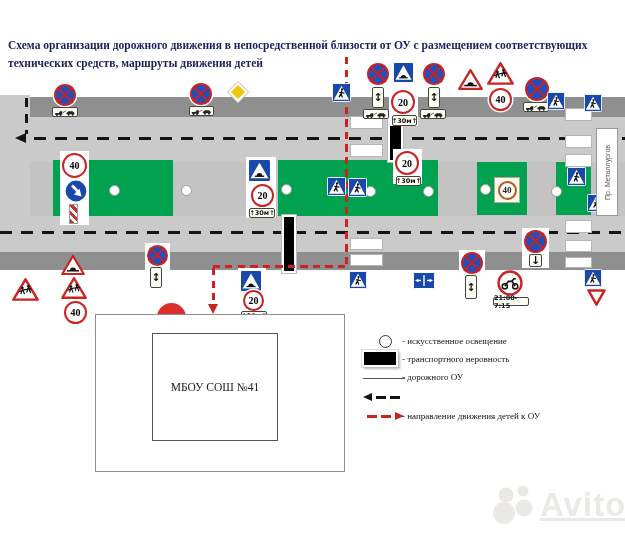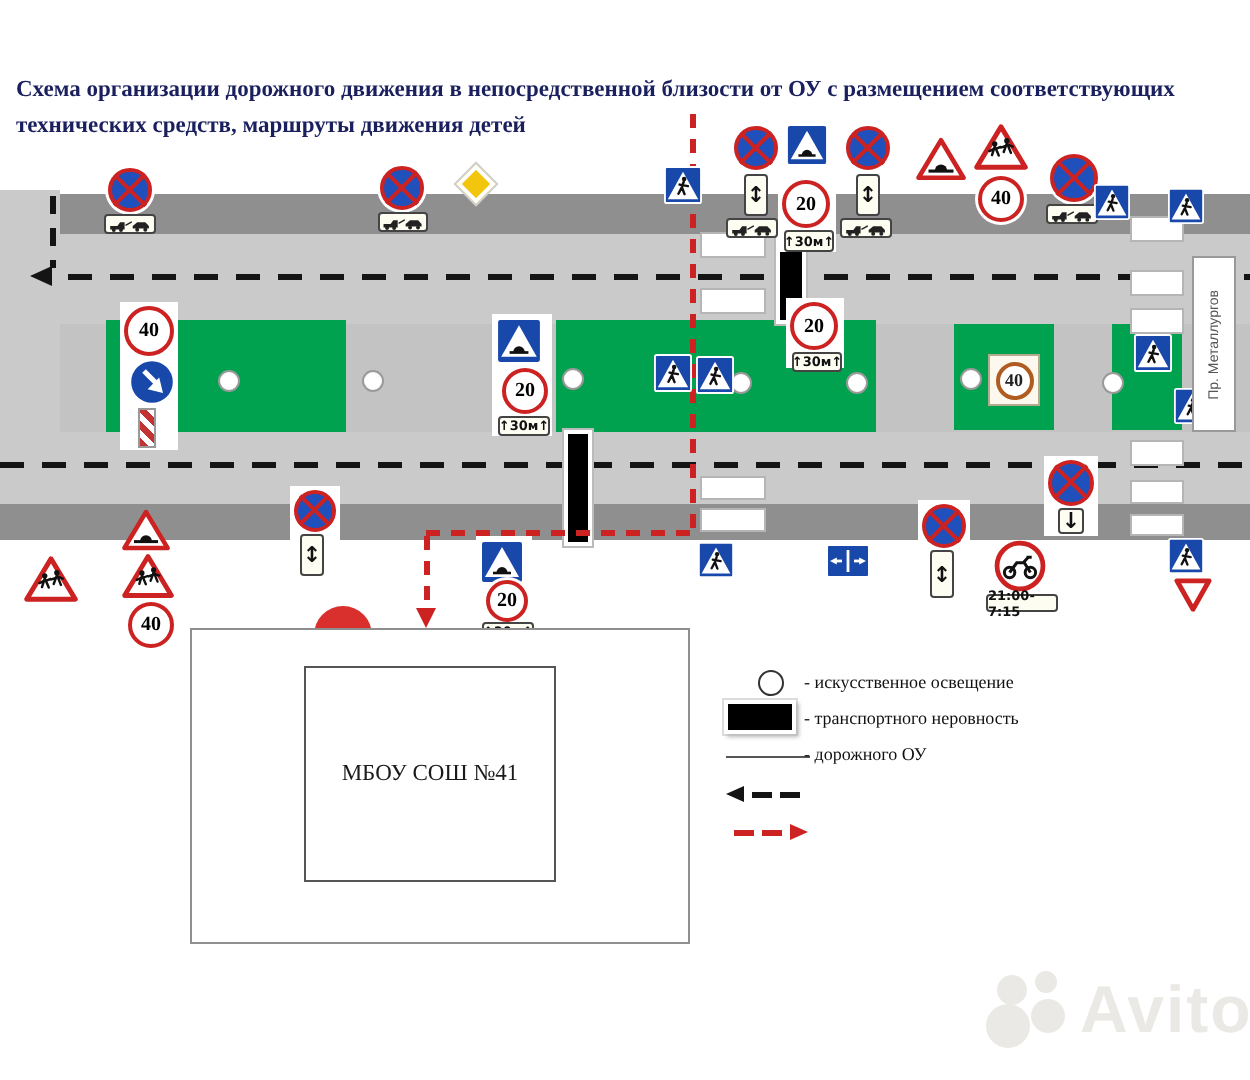--- a/index.html
+++ b/index.html
@@ -56,21 +56,21 @@
   .lsym-rect { position:absolute; width:36px; height:17px; background:#000; border:2px solid #fff;
        box-shadow:1.5px 1.5px 2px #bbb, 0 0 0 1px #ddd; }
   .lsym-line { position:absolute; width:42px; height:0; border-top:1.5px solid #555; }
   .lrowsym { position:absolute; display:flex; align-items:center; }
   .ldash { display:inline-block; width:10px; height:3px; background:#141414; margin-left:4px; }
   .ldashr { display:inline-block; width:10px; height:3px; background:#cc2222; margin-right:4px; }
   .ltriL { display:inline-block; width:0; height:0; border:4.5px solid transparent; border-left:0; border-right:9px solid #141414; }
   .ltriR { display:inline-block; width:0; height:0; border:4.5px solid transparent; border-right:0; border-left:9px solid #cc2222; }
   
   .wm { position:absolute; left:492px; top:482px; display:flex; align-items:center; color:#ebe9e5; }
-  .wm .txt { font:bold 33px "Liberation Sans",sans-serif; letter-spacing:1px; }
+  .wm .txt { font:bold 33px "Liberation Sans",sans-serif; letter-spacing:1px;text-decoration:underline; }
 </style>
 </head>
 <body>
 
 <svg width="0" height="0" style="position:absolute">
 <defs>
   <symbol id="ped" viewBox="0 0 20 20">
     <rect x="0.5" y="0.5" width="19" height="19" rx="1" fill="#1948ab" stroke="#fff" stroke-width="1"></rect>
     <polygon points="10,3 18,17.5 2,17.5" fill="#fff"></polygon>
     <circle cx="10.6" cy="6.8" r="1.2" fill="#111"></circle>
@@ -329,20 +329,21 @@
   <div class="lrowsym" style="left:363px;top:393px;">
       <span class="ltriL"></span>
       <span class="ldash"></span>
       <span class="ldash"></span>
     </div>
   <div class="lrowsym" style="left:367px;top:412px;">
       <span class="ldashr"></span>
       <span class="ldashr"></span>
       <span class="ltriR"></span>
     </div>
+  <div class="ll" style="left:402px;top:411px;">- направление движения детей к ОУ</div>
 
   <div class="wm">
     <svg width="48" height="46" viewBox="0 0 48 46">
       <g fill="#ebe9e5">
         <circle cx="14" cy="13" r="7.5"></circle>
         <circle cx="12" cy="31" r="11"></circle>
         <circle cx="31" cy="9" r="5.5"></circle>
         <circle cx="32" cy="26" r="8.5"></circle>
       </g>
     </svg>

